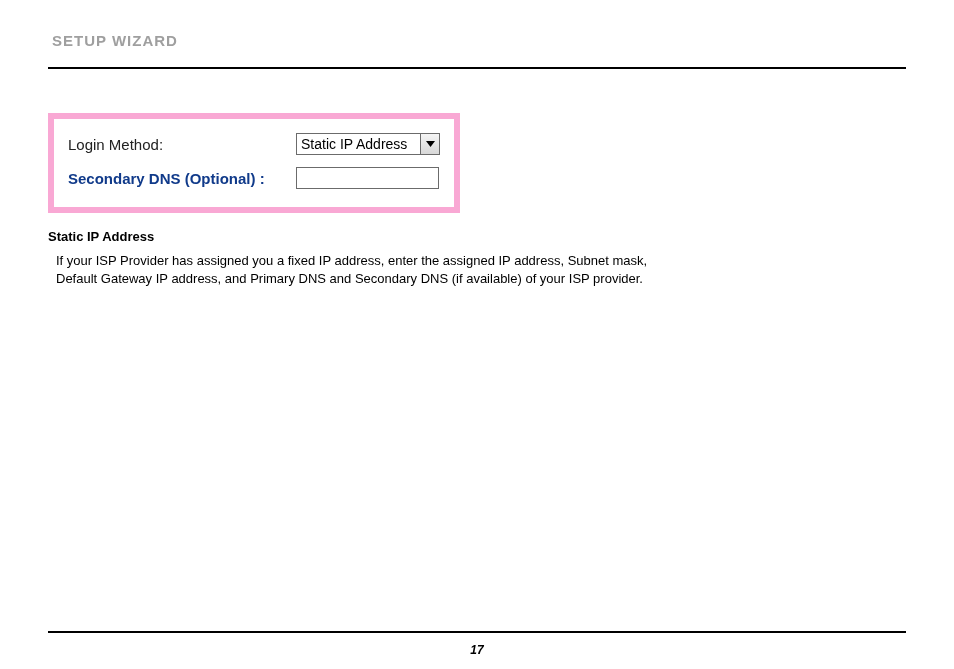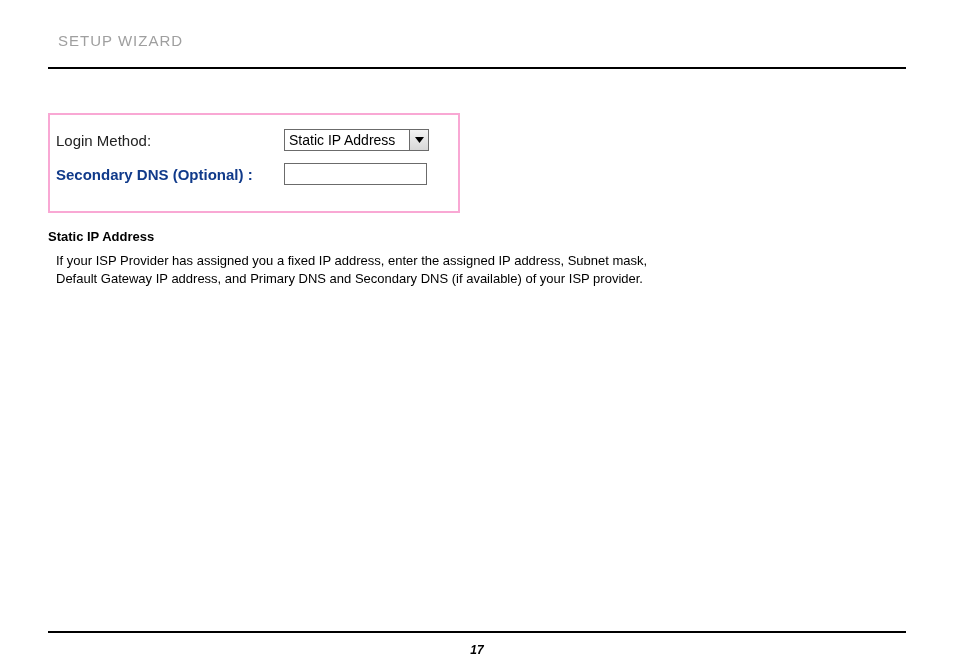--- a/index.html
+++ b/index.html
@@ -16,45 +16,45 @@
     width: 954px;
     height: 669px;
     box-sizing: border-box;
     padding: 0 48px;
   }
   .header {
     padding-top: 32px;
   }
   .header-title {
     font-size: 15px;
-    font-weight: normal;
+    font-weight: bold;
     letter-spacing: 1px;
     color: #9f9f9f;
-    margin: 0 0 18px 10px;
+    margin: 0 0 18px 4px;
   }
   .header-rule {
     border: none;
     border-top: 2px solid #000;
     margin: 0;
   }
   .panel {
     margin-top: 44px;
     width: 412px;
-    border: 2px solid #f9a8d4;
-    padding: 14px 14px 18px 6px;
+    border: 6px solid #f9a8d4;
+    padding: 14px 14px 18px 14px;
     box-sizing: border-box;
     background: #fff;
   }
   .form-row {
     display: flex;
     align-items: center;
     margin-bottom: 12px;
   }
   .form-row:last-child {
-    margin-bottom: 8px;
+    margin-bottom: 0;
   }
   .form-label {
     flex: 0 0 228px;
     font-size: 15px;
   }
   .form-label.plain {
     color: #222;
     font-weight: normal;
   }
   .form-label.bold {

